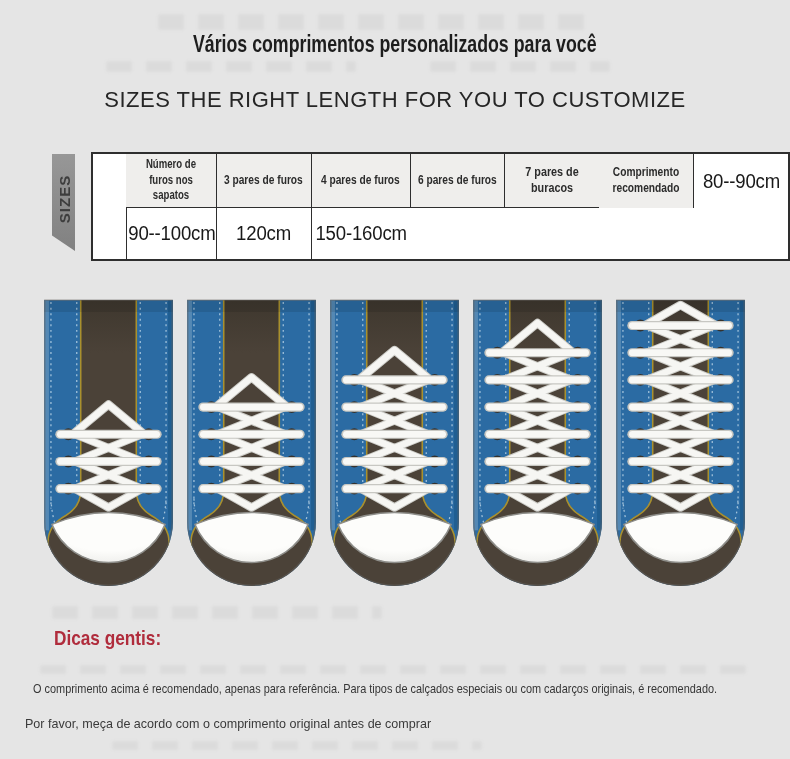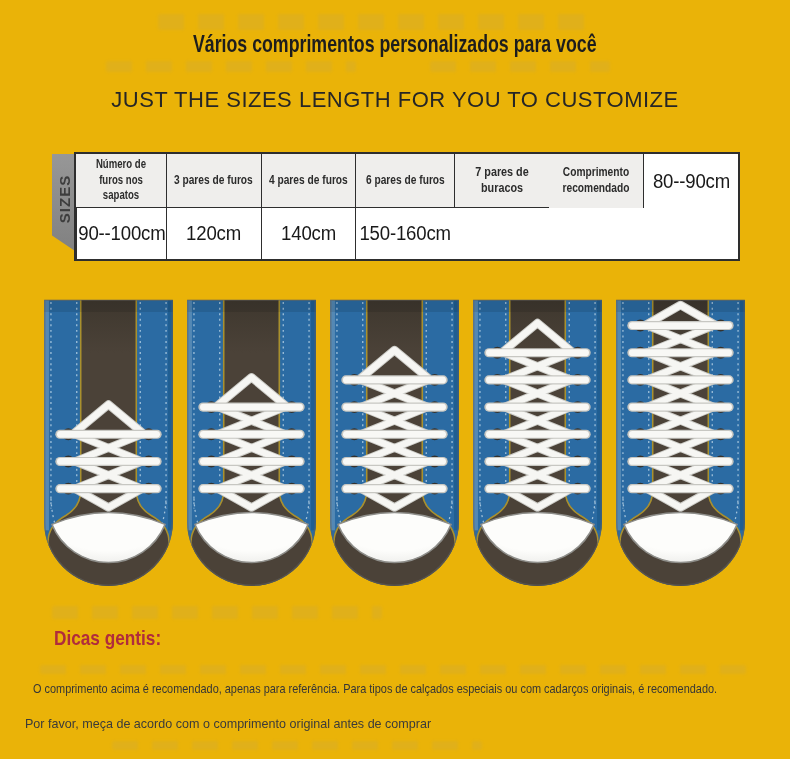--- a/index.html
+++ b/index.html
@@ -1,39 +1,39 @@
 <!DOCTYPE html>
 <html><head>
 <meta charset="utf-8">
 <style>
   html,body{margin:0;padding:0;background:#ffffff;}
   body{font-family:"Liberation Sans","DejaVu Sans",sans-serif;}
-  .page{position:relative;width:790px;height:759px;background:#eab308;overflow:hidden;}
+  .page{position:relative;width:790px;height:759px;background:#e5e5e5;overflow:hidden;}
 
   
   .ghost{position:absolute;background:repeating-linear-gradient(90deg,#9b9b9b 0 26px,transparent 26px 40px);
          opacity:.12;filter:blur(1.6px);border-radius:2px;pointer-events:none;}
 
   
   .title{position:absolute;top:30px;left:0;right:0;text-align:center;font-size:24px;font-weight:bold;color:#1d1d1d;}
   .title span{display:inline-block;transform:scaleX(.74);transform-origin:center;white-space:nowrap;}
   .subtitle{position:absolute;top:87px;left:0;right:0;text-align:center;font-size:22px;font-weight:400;
             letter-spacing:.5px;color:#262626;white-space:nowrap;}
 
   
   .ribbon{position:absolute;left:52px;top:154px;width:23px;height:97px;z-index:0;
           background:linear-gradient(180deg,#979797,#818181);
           clip-path:polygon(0 0,100% 0,100% 100%,0 84%);}
   .ribbon span{position:absolute;left:50%;top:46%;transform:translate(-50%,-50%) rotate(-90deg);
                font-size:15px;font-weight:bold;letter-spacing:1px;color:#3d3d3d;white-space:nowrap;}
 
   
-  .size-table{position:absolute;left:74px;top:152px;width:662px;z-index:1;background:#fff;
+  .size-table{position:absolute;left:91px;top:152px;width:662px;z-index:1;background:#fff;
               display:grid;grid-template-columns:90px repeat(6,1fr);grid-template-rows:54px 51px;
-              border:2px solid #2e2e2e;}
+              border:2px solid #2e2e2e;padding-left:33px;}
   .st-cell{display:flex;align-items:center;justify-content:center;text-align:center;
            border-left:1.5px solid #2e2e2e;background:#fff;overflow:visible;}
   .st-cell.c0{border-left:none;}
   .st-cell.r1{border-bottom:1.5px solid #2e2e2e;}
   .st-cell.gray{background:#efeeec;}
   .hcell span{font-size:12px;font-weight:bold;color:#2c2c2c;line-height:1.3;}
   .cond{display:inline-block;transform:scaleX(.85);transform-origin:center;white-space:nowrap;}
   .w106{width:106px;transform:scaleX(.8);white-space:normal;}
   .w90{width:90px;transform:scaleX(.85);white-space:normal;}
   .w66{width:66px;transform:scaleX(.9);white-space:normal;}
@@ -59,21 +59,21 @@
   <div class="ghost" style="left:158px;top:14px;width:432px;height:16px;"></div>
   <div class="ghost" style="left:106px;top:61px;width:250px;height:11px;"></div>
   <div class="ghost" style="left:430px;top:61px;width:180px;height:11px;"></div>
   <div class="ghost" style="left:52px;top:606px;width:330px;height:13px;"></div>
   <div class="ghost" style="left:40px;top:665px;width:706px;height:9px;"></div>
   <div class="ghost" style="left:112px;top:741px;width:370px;height:9px;"></div>
 
   <div class="title">
     <span>Vários comprimentos personalizados para você</span>
   </div>
-  <div class="subtitle">JUST THE SIZES LENGTH FOR YOU TO CUSTOMIZE</div>
+  <div class="subtitle">SIZES THE RIGHT LENGTH FOR YOU TO CUSTOMIZE</div>
 
   <div class="ribbon">
     <span>SIZES</span>
   </div>
 
   <div class="size-table">
     <div class="st-cell c0 r1 gray hcell">
         <span class="w106">Número de furos nos sapatos</span>
       </div>
     <div class="st-cell r1 gray hcell">
@@ -93,23 +93,20 @@
         <span class="w90">Comprimento recomendado</span>
       </div>
     <div class="st-cell vcell">
         <span>80--90cm</span>
       </div>
     <div class="st-cell vcell">
         <span>90--100cm</span>
       </div>
     <div class="st-cell vcell">
         <span>120cm</span>
-      </div>
-    <div class="st-cell vcell">
-        <span>140cm</span>
       </div>
     <div class="st-cell vcell">
         <span>150-160cm</span>
       </div>
   </div>
 
   <div class="shoes">
       <svg viewBox="0 0 130 290" width="129" height="290">
 <defs>
  <clipPath id="cl0">

